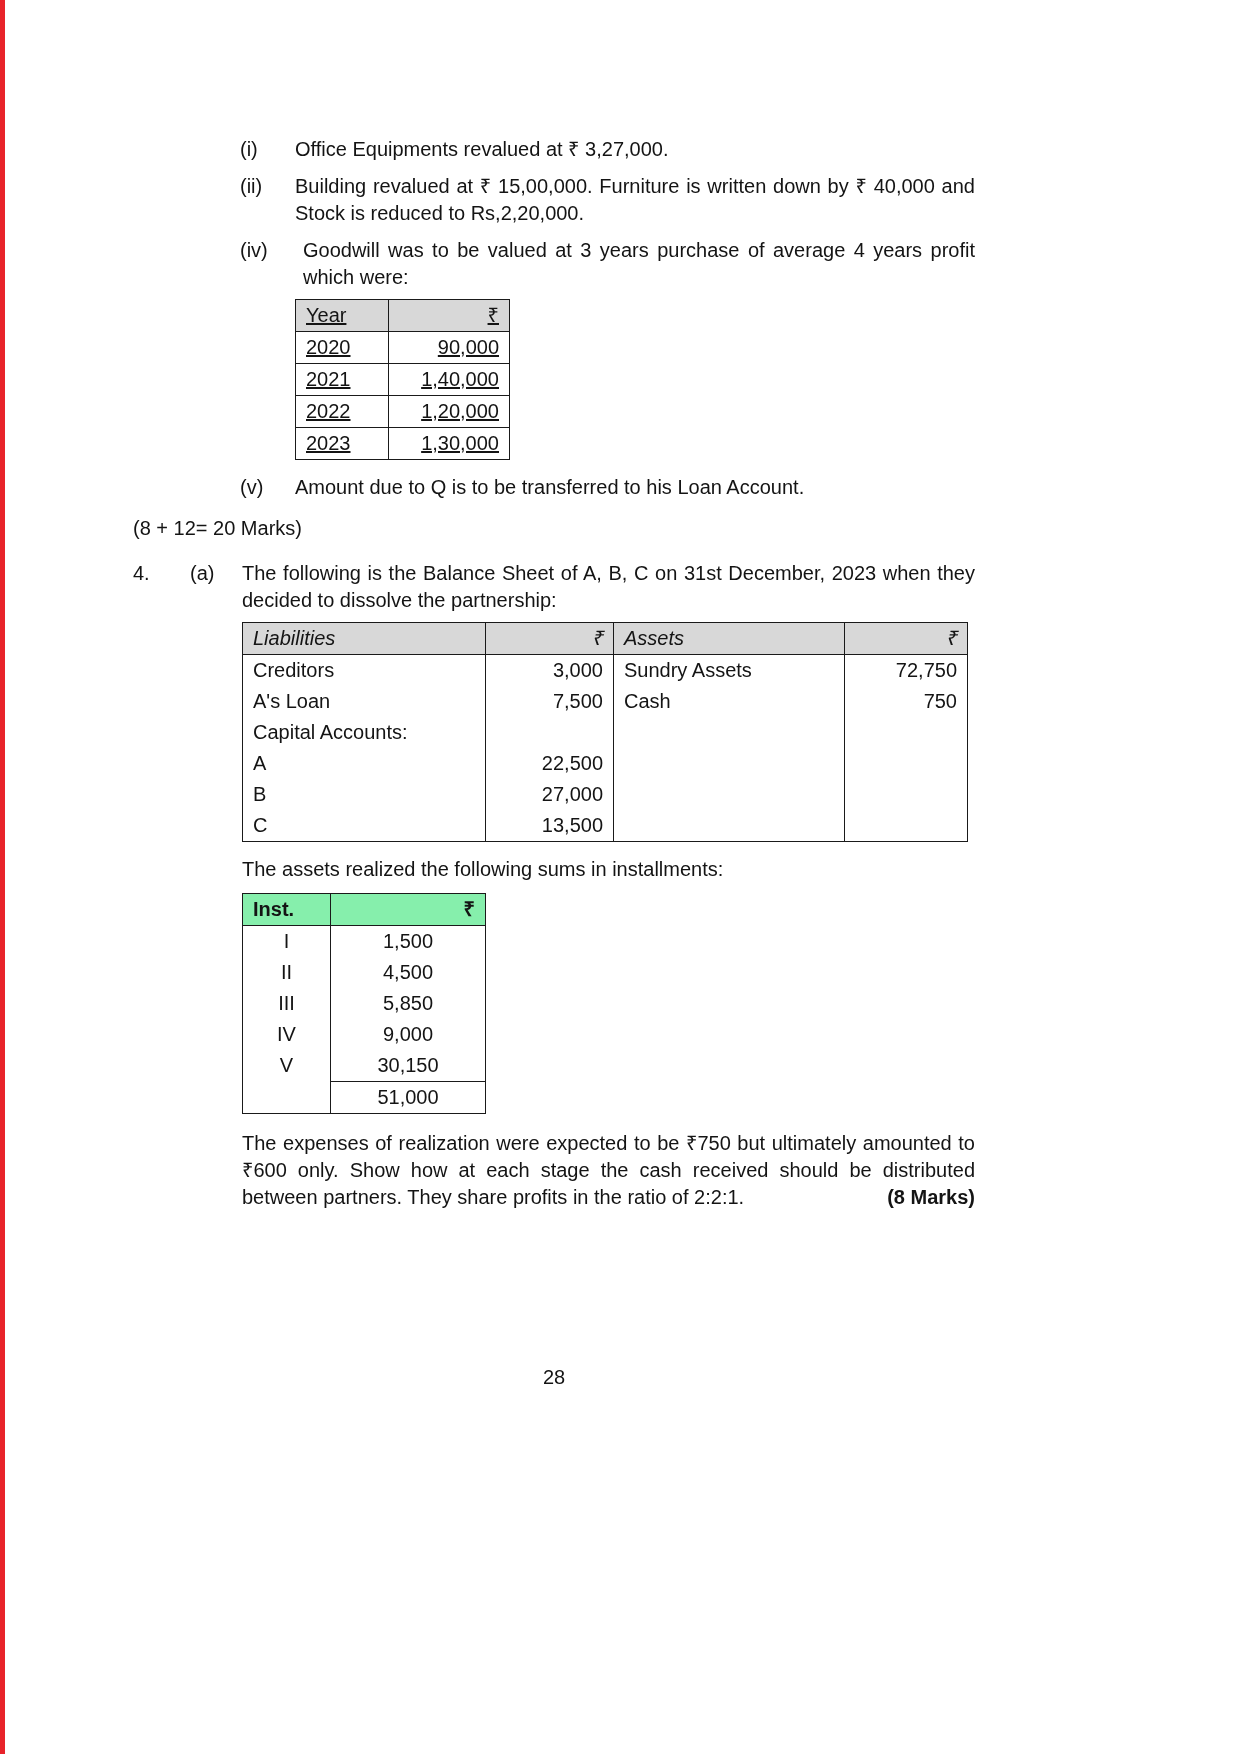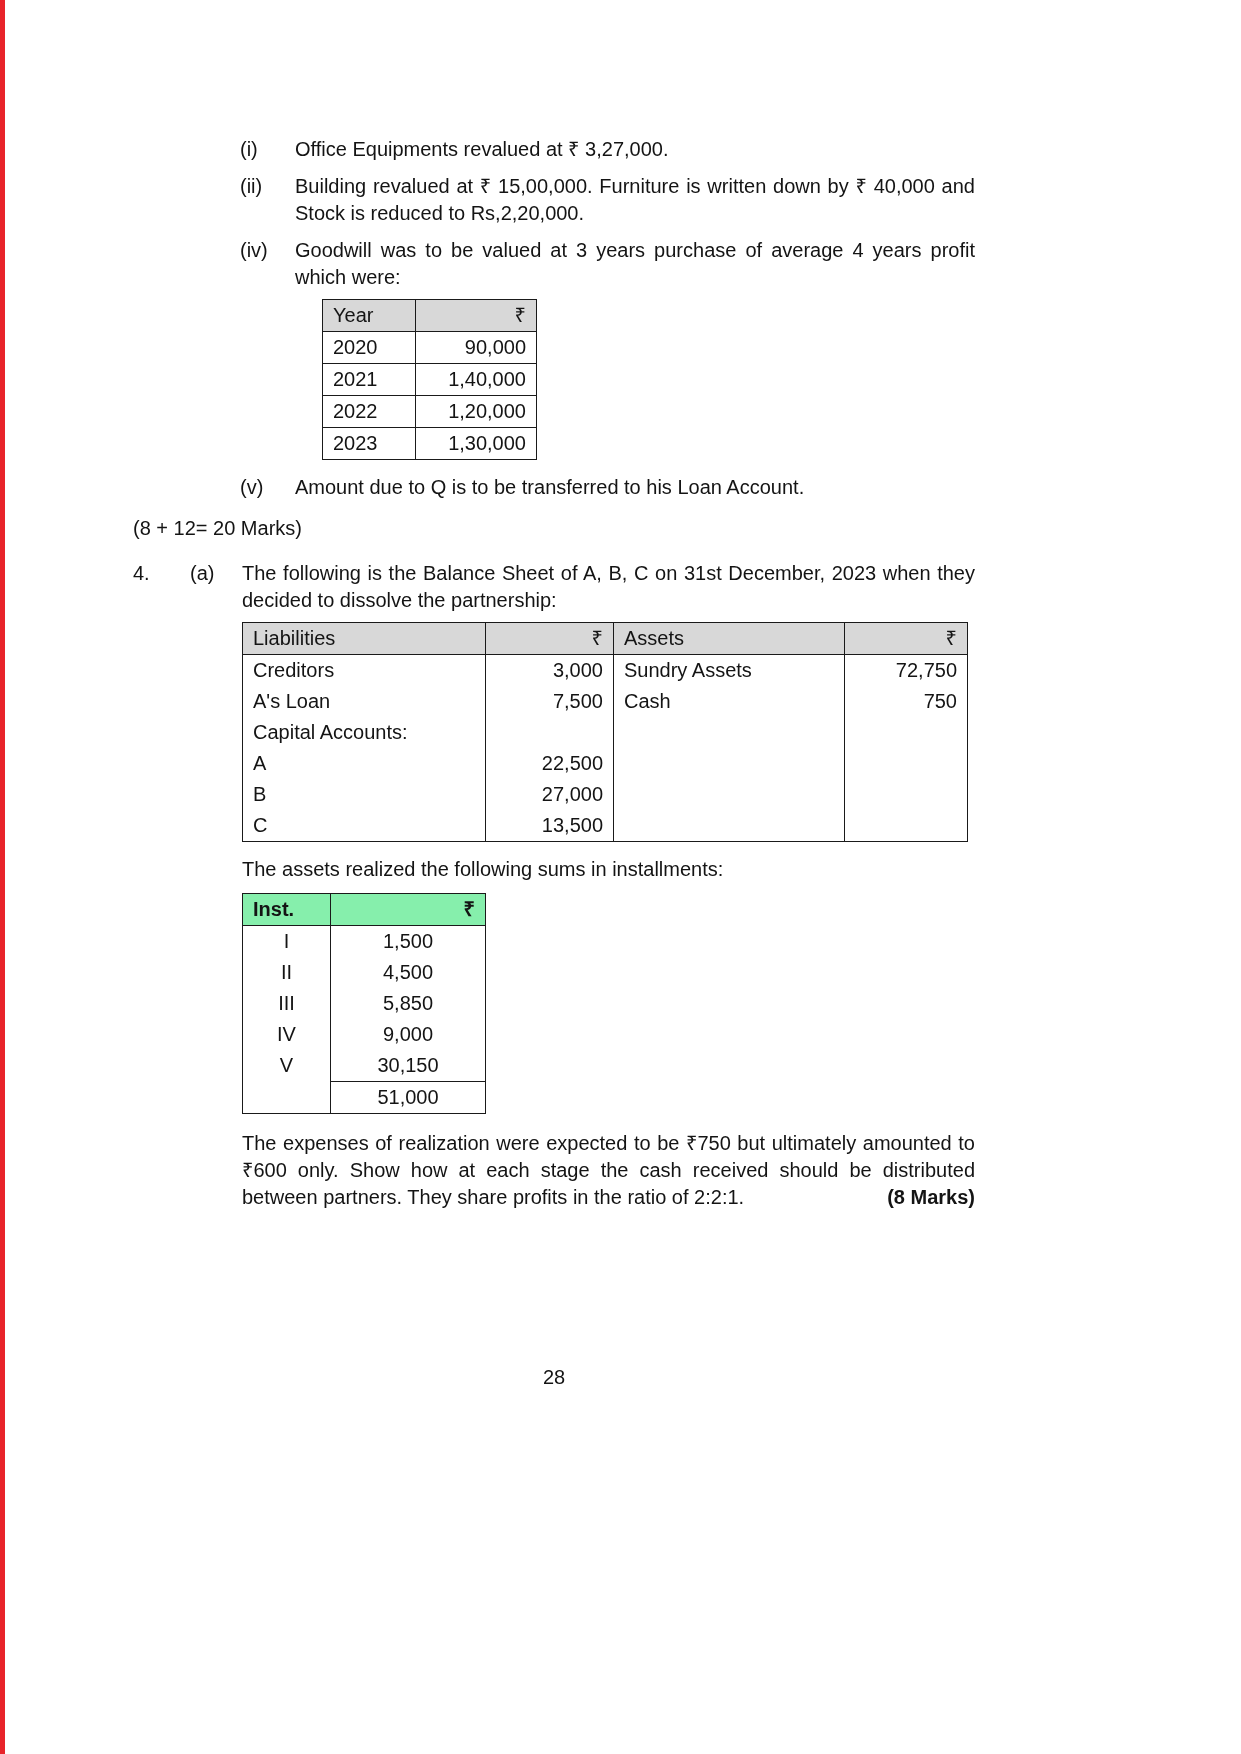--- a/index.html
+++ b/index.html
@@ -22,30 +22,30 @@
   .item { display:flex; margin-bottom:10px; }
   .item-label { flex:0 0 55px; }
   .item-text { flex:1; text-align:justify; }
 
   .indent-1 { margin-left:109px; width:733px; }
 
   table { border-collapse:collapse; }
   th, td { padding:2px 10px; font-weight:normal; vertical-align:top; }
 
   
-  .year-table { margin:2px 0 14px 82px; border:1.6px solid #1a1a1a; }
+  .year-table { margin:2px 0 14px 55px; border:1.6px solid #1a1a1a;text-decoration:underline; }
   .year-table th, .year-table td { border:1.6px solid #1a1a1a; }
   .year-table th { background:#d8d8d8; }
   .year-table .c-year { width:72px; text-align:left; }
   .year-table .c-amt  { width:100px; text-align:right; }
 
   
   .bs-table { border:1.6px solid #1a1a1a; table-layout:fixed; width:713px; margin:4px 0 14px 0; }
   .bs-table th, .bs-table td { border-left:1.6px solid #1a1a1a; border-right:1.6px solid #1a1a1a; }
-  .bs-table th { background:#d8d8d8; border-bottom:1.6px solid #1a1a1a; }
+  .bs-table th { background:#d8d8d8; border-bottom:1.6px solid #1a1a1a;font-style:italic; }
   .bs-table .c-liab { width:222px; text-align:left; }
   .bs-table .c-amt1 { width:107px; text-align:right; }
   .bs-table .c-asset { width:210px; text-align:left; }
   .bs-table .c-amt2 { width:102px; text-align:right; }
   .bs-table td.total-line { border-top:1.6px solid #1a1a1a; }
 
   
   .inst-table { border:1.6px solid #1a1a1a; table-layout:fixed; width:243px; margin:4px 0 16px 0; }
   .inst-table th, .inst-table td { border-left:1.6px solid #1a1a1a; border-right:1.6px solid #1a1a1a; }
   .inst-table th { background:#86efac; border-bottom:1.6px solid #1a1a1a; font-weight:bold; }
@@ -81,21 +81,21 @@
         <div class="item-label">(i)</div>
         <div class="item-text">Office Equipments revalued at ₹ 3,27,000.</div>
       </div>
 
       <div class="item">
         <div class="item-label">(ii)</div>
         <div class="item-text">Building revalued at ₹ 15,00,000. Furniture is written down by ₹ 40,000 and Stock is reduced to Rs,2,20,000.</div>
       </div>
 
 
-      <div class="item" style="margin-bottom:8px;">
+      <div class="item" style="margin-bottom:8px;gap:8px;">
         <div class="item-label">(iv)</div>
         <div class="item-text">Goodwill was to be valued at 3 years purchase of average 4 years profit which were:</div>
       </div>
 
       <table class="year-table">
         <tbody>
             <tr>
           <th class="c-year">Year</th>
           <th class="c-amt" style="text-align:right;">₹</th>
         </tr>

